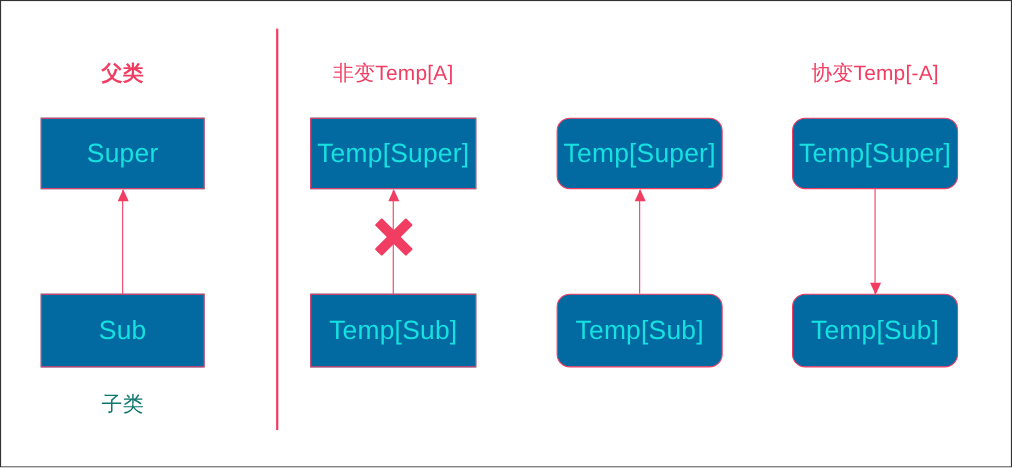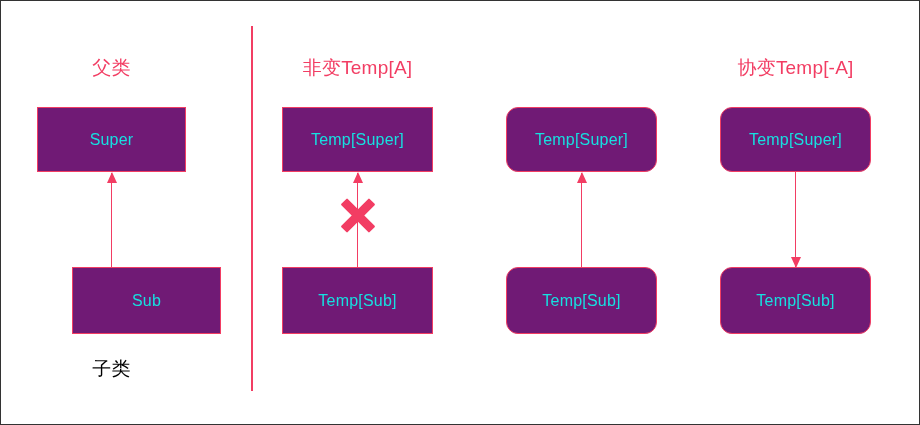--- a/index.html
+++ b/index.html
@@ -41,33 +41,33 @@
 
   .col-footer {
     position: absolute;
     width: 100%;
     text-align: center;
     font-size: 19px;
     line-height: 22px;
     white-space: nowrap;
     letter-spacing: 0.2px;
   }
-  .col-footer.cyan { color: #000000; }
+  .col-footer.cyan { color: #0f766e; }
 
   
   .node-box {
     position: absolute;
     box-sizing: border-box;
     border: 1.6px solid #F23D63;
-    background: #701a75;
+    background: #0369a1;
     display: flex;
     align-items: center;
     justify-content: center;
     color: #16E0E0;
-    font-size: 16px;
+    font-size: 24px;
     letter-spacing: 0.2px;
     white-space: nowrap;
   }
   .node-box.sharp   { border-radius: 0; }
   .node-box.rounded { border-radius: 12px; }
 
   
   .arrow {
     position: absolute;
     width: 0;
@@ -124,30 +124,30 @@
     background: #F23D63;
   }
 </style>
 </head>
 <body>
 
 <div id="canvas">
 
   <div class="column" style="left:36px; width:149px;">
 
-    <div class="col-title pink" style="top:56px;">父类</div>
+    <div class="col-title pink" style="top:56px;font-weight:bold;">父类</div>
 
     <div class="node-box sharp" style="left:0px; top:106px; width:149px; height:65px;">Super</div>
 
     <div class="arrow up" style="left:74.5px; top:172px; height:94px;">
       <div class="shaft"></div>
       <div class="head"></div>
     </div>
 
-    <div class="node-box sharp" style="left:0px; top:266px; width:149px; height:67px;margin-left:35px;">Sub</div>
+    <div class="node-box sharp" style="left:0px; top:266px; width:149px; height:67px;">Sub</div>
 
     <div class="col-footer cyan" style="top:357px;">子类</div>
   </div>
 
   <div class="divider" style="left:250px; top:25px; height:365px;"></div>
 
   <div class="column" style="left:281px; width:151px;">
 
     <div class="col-title pink" style="top:56px;">非变Temp[A]</div>
 

